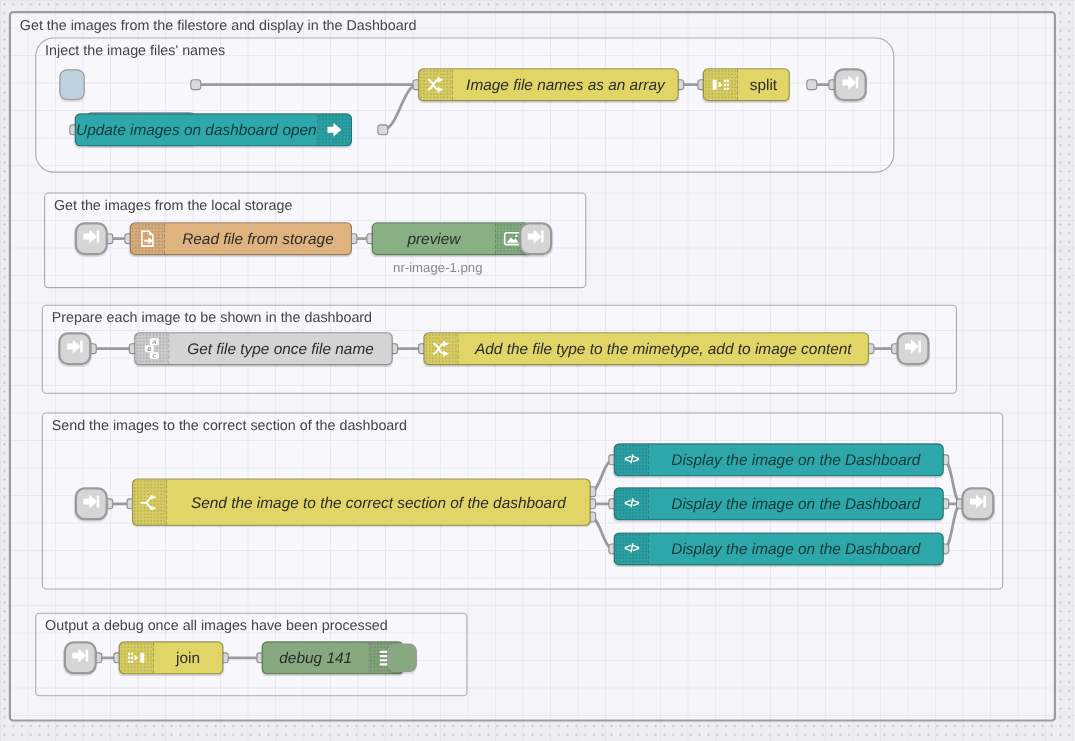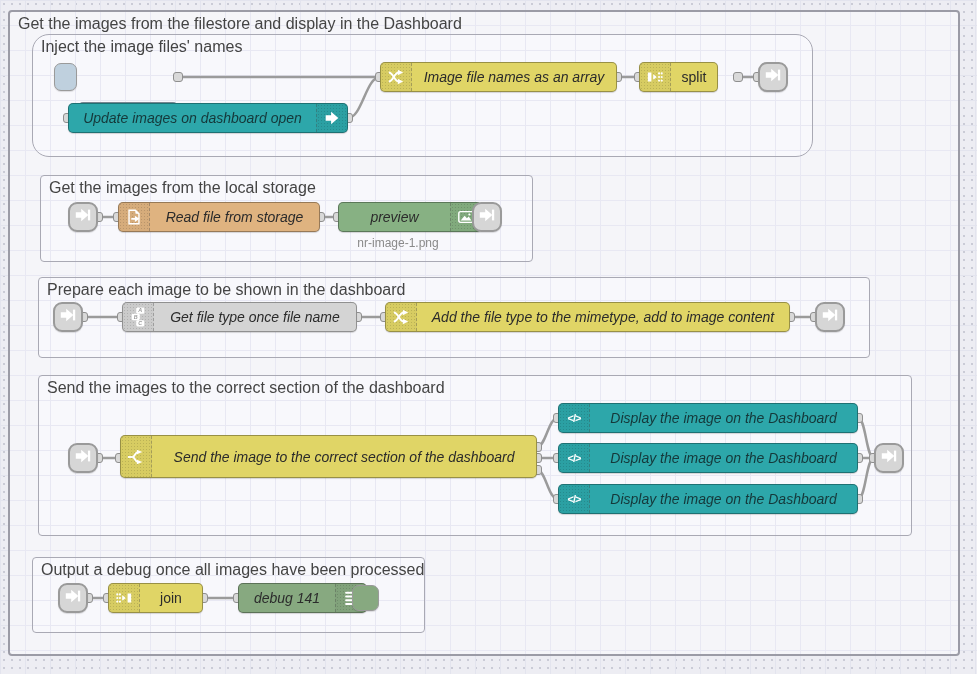--- a/index.html
+++ b/index.html
@@ -20,21 +20,21 @@
     background-image:
       linear-gradient(to right,#e8e8f3 1px,transparent 1px),
       linear-gradient(to bottom,#e8e8f3 1px,transparent 1px);
     background-size:25px 25px;
     background-attachment:fixed;
     box-sizing:border-box;
   }
   .group.outer{border:2px solid #9b9ba6;background-color:#f5f5f9;}
   .group-label{
     position:absolute;top:3px;left:8px;
-    font-size:16px;color:#444;white-space:nowrap;
+    font-size:13px;color:#444;white-space:nowrap;
   }
   .node{
     position:absolute;height:30px;border-radius:5px;
     border:1px solid rgba(0,0,0,0.32);
     box-shadow:0 1px 1px rgba(0,0,0,0.15);
     display:flex;align-items:stretch;
     font-size:14px;font-style:italic;color:#2b2b2b;
     box-sizing:border-box;
   }
   .node .label{
@@ -170,21 +170,21 @@
   <div class="btn" style="left:54px;top:63px;width:23px;height:28px;background:#bfd0de"></div>
   <div class="node tex" style="left:78px;top:62px;width:100px;background:#aec3d4">
     <span class="icon">
       <svg width="18" height="18" viewBox="0 0 20 20">
           <path d="M3 7h6V3l8 7-8 7v-4H3z" fill="#fff"></path>
         </svg>
     </span>
     <span class="label">Inject ¹</span>
   </div>
 
-  <div class="node" style="left:68px;top:103px;width:280px;background:#2da7aa;color:#15383a">
+  <div class="node" style="left:68px;top:103px;width:252px;background:#2da7aa;color:#15383a">
     <span class="label">Update images on dashboard open</span>
     <span class="icon right">
       <svg width="18" height="18" viewBox="0 0 20 20">
           <path d="M3 7h6V3l8 7-8 7v-4H3z" fill="#fff"></path>
         </svg>
     </span>
   </div>
 
   <div class="node" style="left:380px;top:62px;width:237px;background:#e0d566">
     <span class="icon">

